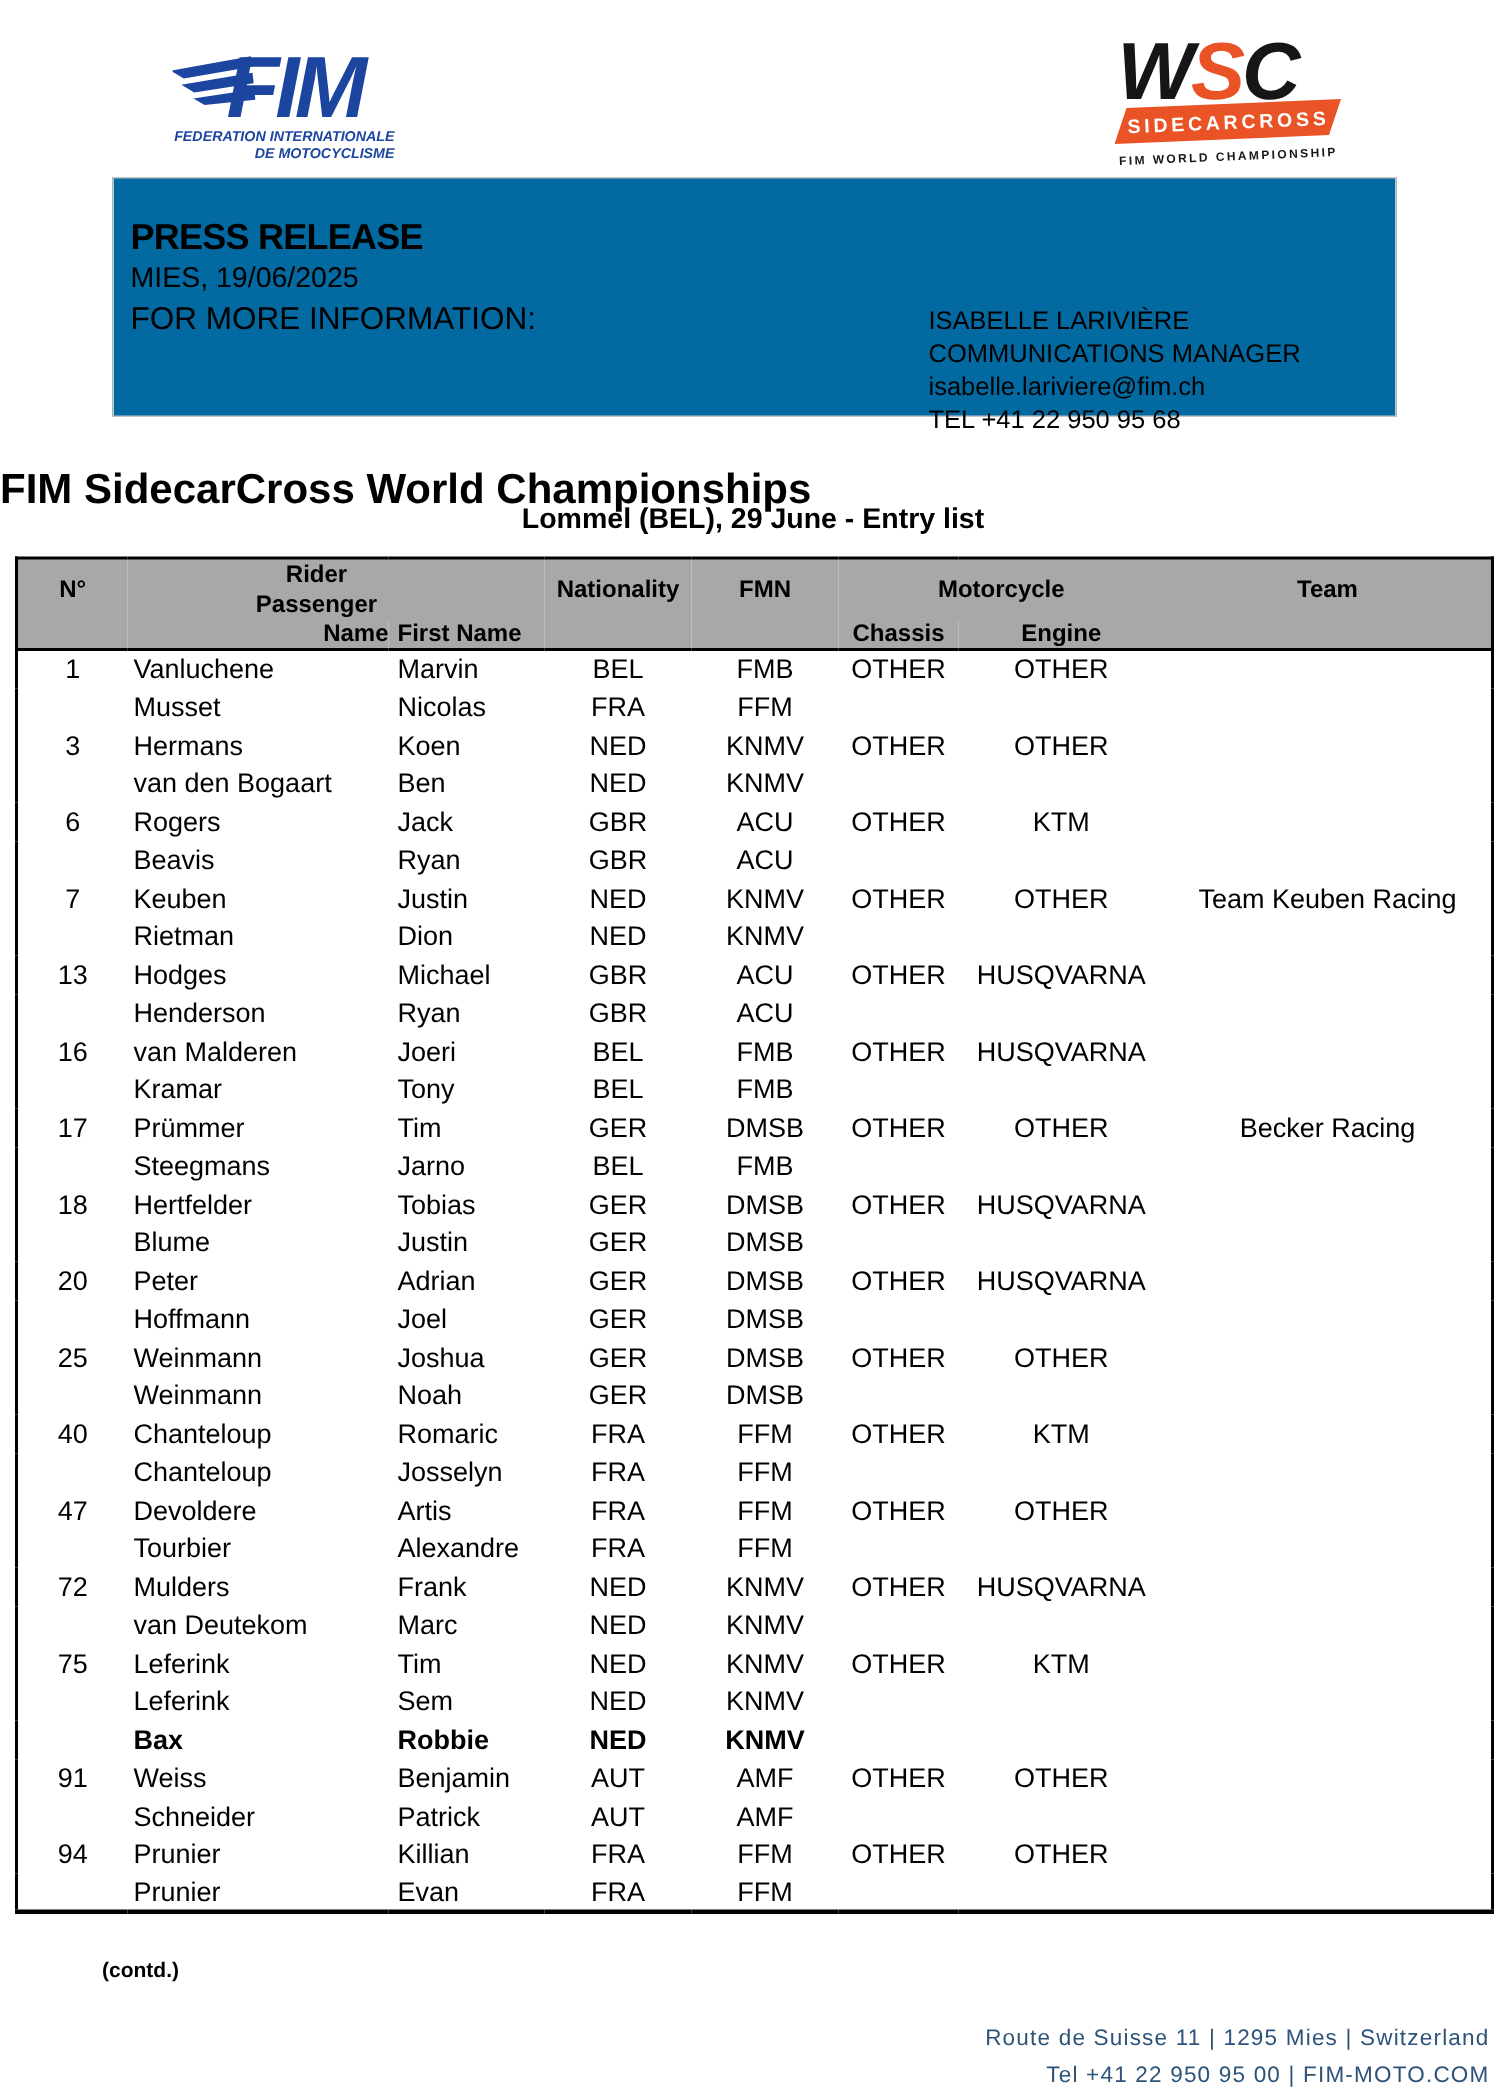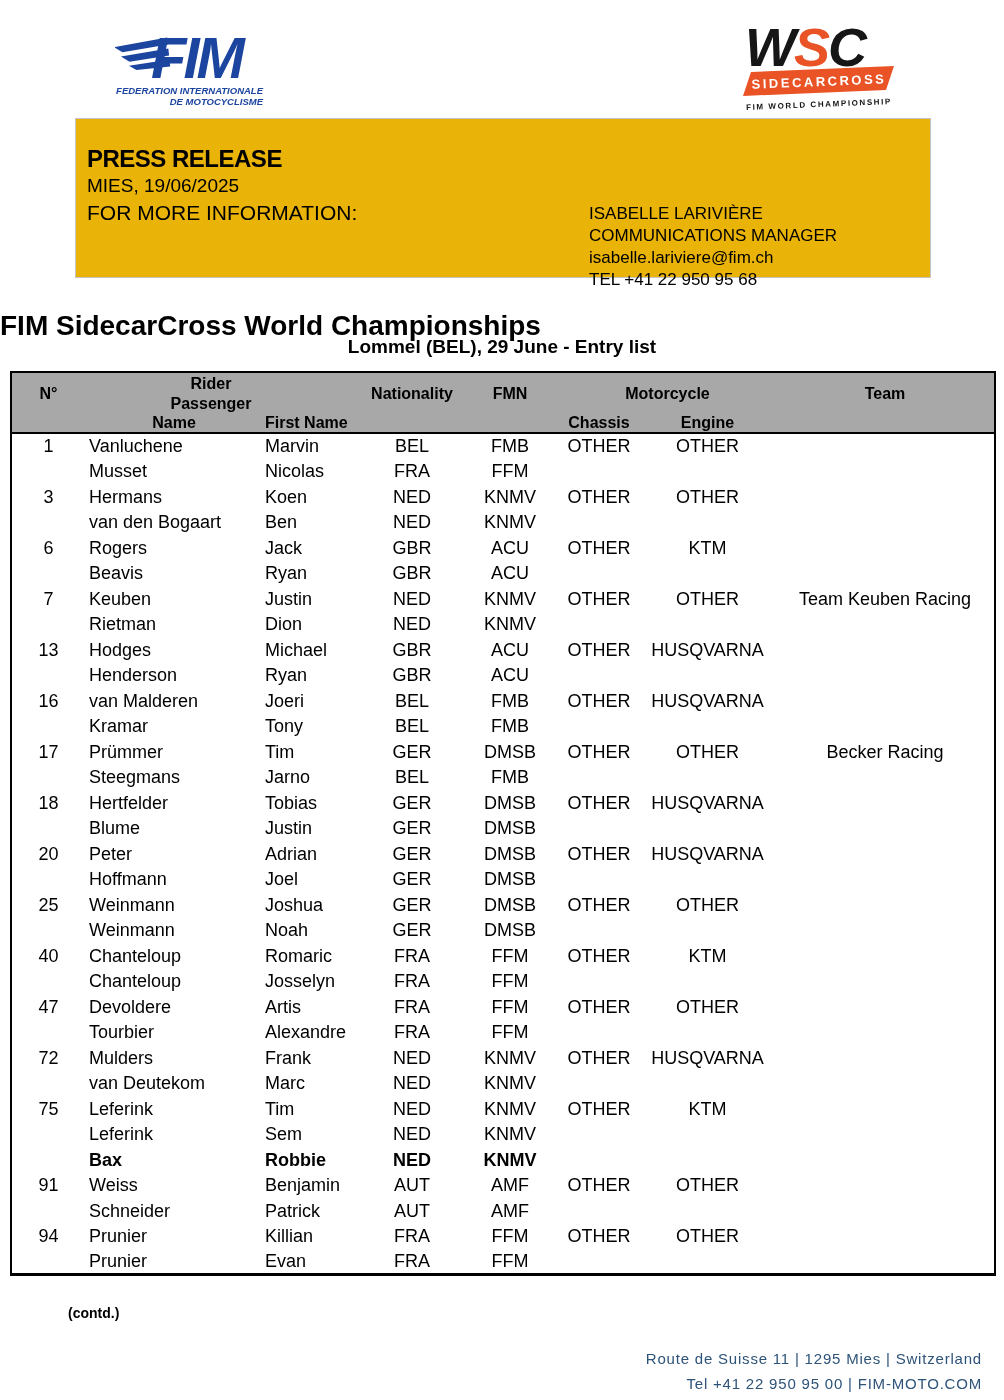--- a/index.html
+++ b/index.html
@@ -10,27 +10,27 @@
     overflow:hidden;
   }
 
   
   .fim-logo { position:absolute; left:115px; top:20px; }
   .wsc-logo { position:absolute; left:743px; top:14px;text-align:center; }
 
   
   .pr-box {
     position:absolute; left:75px; top:118px; width:856px; height:160px;
-    border:1px solid #c4c4c4; background:#eab308;
+    border:1px solid #c4c4c4; background:#0369a1;
   }
   .pr-title { margin:26px 0 2px 11px; font-size:24px; font-weight:bold; letter-spacing:-0.5px; }
   .pr-date  { margin:2px 0 4px 11px; font-size:19px; }
   .pr-info  { margin:4px 0 0 11px; font-size:21px; }
   .pr-contact {
-    position:absolute; left:513px; top:84px; font-size:17px; line-height:22px;
+    position:absolute; left:543px; top:84px; font-size:17px; line-height:22px;
   }
 
   
   .doc-title {
     position:absolute; top:310px; left:0; width:100%;
     text-align:left; font-size:28px; font-weight:bold;
   }
   .doc-subtitle {
     position:absolute; top:336px; left:0; width:100%;
     text-align:center; font-size:19px; font-weight:bold;
@@ -42,31 +42,31 @@
     border-collapse:collapse; table-layout:fixed;
     border:2px solid #000; border-bottom-width:3px;
     font-size:18px;
   }
   table.entry thead { background:#a8a8a8; }
   table.entry thead tr.hrow-a th { height:42px; vertical-align:middle; }
   table.entry thead tr.hrow-b th { height:19px; vertical-align:top; }
   table.entry thead { border-bottom:2px solid #000; }
   table.entry th { font-size:16px; font-weight:bold; text-align:center; padding:0; }
   table.entry th.h-rider { line-height:20px; padding-right:26px; }
-  table.entry th.h-name  { text-align:center; padding-left:4px; }
+  table.entry th.h-name  { text-align:right; padding-left:4px; }
   table.entry th.h-first { text-align:left; padding-left:6px; }
   table.entry td { padding:0; height:25.5px; vertical-align:middle; text-align:center; line-height:1; }
   table.entry td.col-name  { text-align:left; padding-left:4px; }
   table.entry td.col-first { text-align:left; padding-left:6px; }
   table.entry tr.bold td { font-weight:bold; }
 
   .contd { position:absolute; top:1305px; left:68px; font-size:14px; font-weight:bold; }
 
   .footer {
-    position:absolute; top:1346px; right:22px;
+    position:absolute; top:1346px; right:11px;
     text-align:right; color:#2e5379; font-size:15px; line-height:25px;
     letter-spacing:0.8px;
   }
 </style>
 </head>
 <body>
 
 <div class="fim-logo">
   <svg width="150" height="92" viewBox="0 0 150 92">
     <g fill="#1c45a0">

